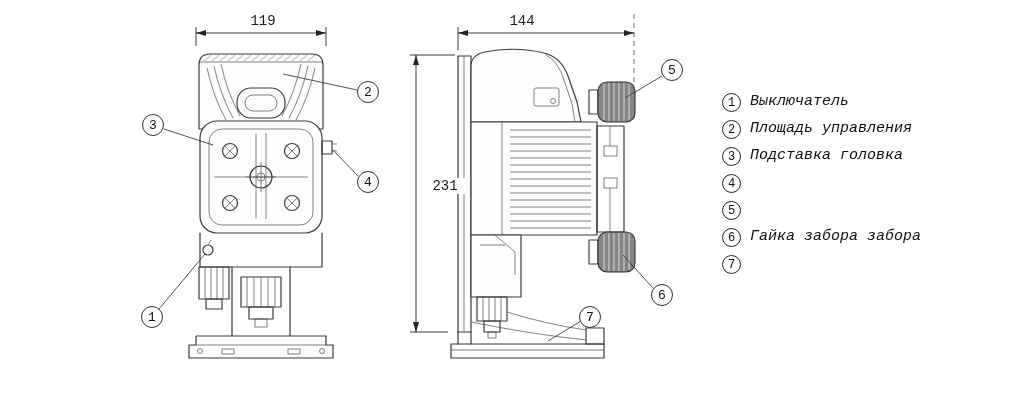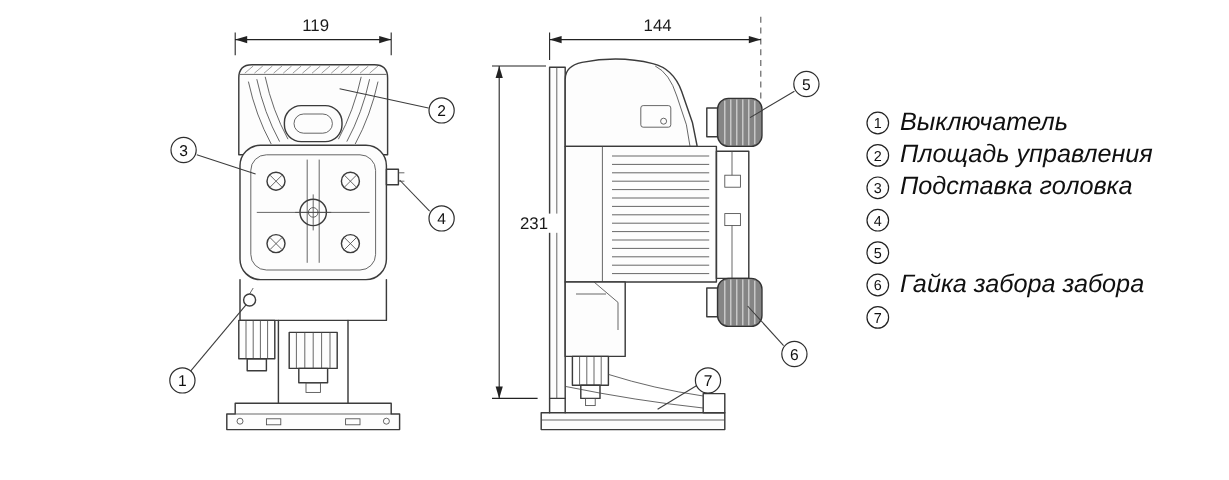--- a/index.html
+++ b/index.html
@@ -1,28 +1,28 @@
 <!DOCTYPE html>
 <html><head>
 <meta charset="utf-8">
 <style>
   html,body{margin:0;padding:0;background:#ffffff}
-  .stage{position:relative;width:1024px;height:400px;background:#ffffff;font-family:Liberation Sans, sans-serif;overflow:hidden}
+  .stage{position:relative;width:1024px;height:400px;background:#ffffff;font-family:Liberation Mono, monospace;overflow:hidden}
   .stage svg{position:absolute;left:0;top:0}
 
   .dim-label{position:absolute;font-size:14px;color:#1a1a1a;text-align:center;background:#fff;padding:0 2px;line-height:16px}
 
   .callout{position:absolute;width:22px;height:22px;border:1.3px solid #2e2e2e;border-radius:50%;background:#fff;
            display:flex;align-items:center;justify-content:center;font-size:13px;color:#111;box-sizing:border-box}
 
   .legend{position:absolute;left:722px;top:92px;width:296px}
   .legend-item{display:flex;gap:9px;margin-bottom:7px;align-items:flex-start}
   .legend-num{flex:0 0 auto;width:19px;height:19px;border:1.2px solid #222;border-radius:50%;box-sizing:border-box;
               display:flex;align-items:center;justify-content:center;font-size:12px;color:#111;margin-top:1px;background:#fff}
-  .legend-label{font-style:italic;font-size:21px;line-height:20px;color:#101010;max-width:238px}
+  .legend-label{font-style:italic;font-size:15px;line-height:20px;color:#101010;max-width:238px}
 
   svg .ln{stroke:#3b3b3b;stroke-width:1.2;fill:none;stroke-linejoin:round;stroke-linecap:round}
   svg .fillw{fill:#fdfdfd}
   svg .thin{stroke:#4a4a4a;stroke-width:0.7;fill:none}
   svg .hatch{stroke:#777;stroke-width:0.6;fill:none}
   svg .dimline{stroke:#222;stroke-width:0.9;fill:none}
   svg .dash{stroke:#555;stroke-width:0.9;stroke-dasharray:5 4;fill:none}
   svg .arrow{fill:#222;stroke:none}
   svg .leader{stroke:#3c3c3c;stroke-width:0.9;fill:none}
   svg .dark{fill:#858585;stroke:#333;stroke-width:1.1}
@@ -147,21 +147,21 @@
       <path class="leader" d="M357,90 L283,74"></path>
       <path class="leader" d="M164,129 L213,145"></path>
       <path class="leader" d="M358,176 L333,150"></path>
       <path class="leader" d="M662,76 L625,98"></path>
       <path class="leader" d="M653,288 L623,255"></path>
       <path class="leader" d="M581,321 L548,341"></path>
     </g>
   </svg>
 
   <div class="dim-label" style="left:236px;top:13px;width:50px">119</div>
-  <div class="dim-label" style="left:521px;top:13px;width:50px">144</div>
+  <div class="dim-label" style="left:495px;top:13px;width:50px">144</div>
   <div class="dim-label" style="left:423px;top:178px;width:40px;text-align:center">231</div>
 
   <div class="callout" style="left:141px;top:306px">1</div>
   <div class="callout" style="left:357px;top:81px">2</div>
   <div class="callout" style="left:142px;top:114px">3</div>
   <div class="callout" style="left:357px;top:171px">4</div>
   <div class="callout" style="left:661px;top:59px">5</div>
   <div class="callout" style="left:651px;top:284px">6</div>
   <div class="callout" style="left:579px;top:306px">7</div>
 

